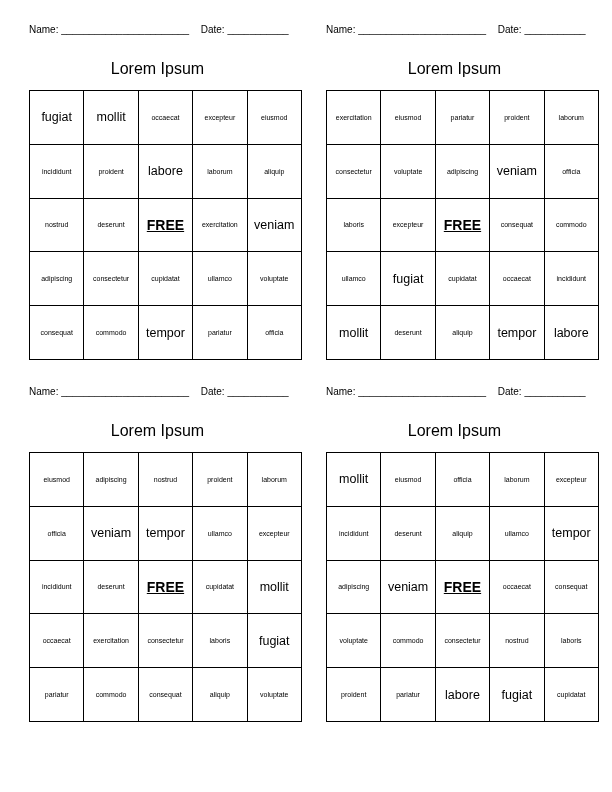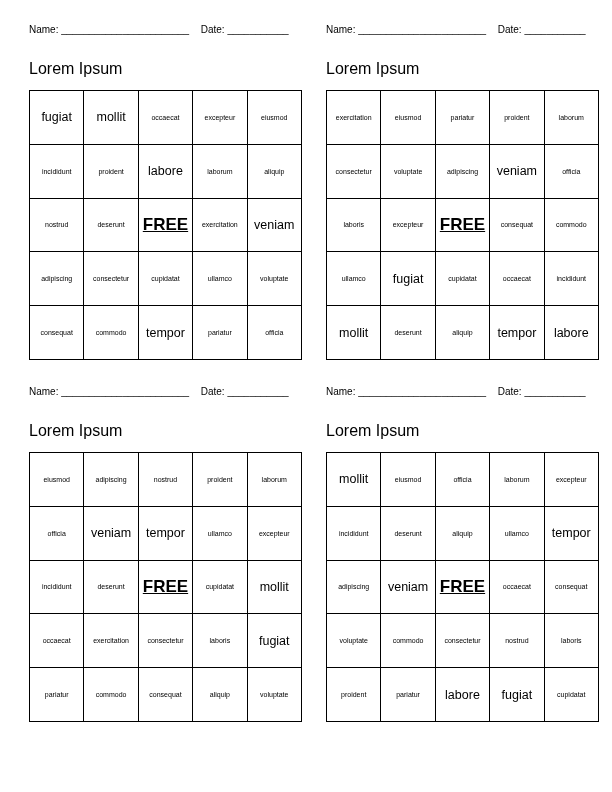--- a/index.html
+++ b/index.html
@@ -25,41 +25,42 @@
     line-height:12px;
     white-space:nowrap;
     letter-spacing:0;
   }
   .name-row .blank { letter-spacing:0; }
   .name-row .gap { display:inline-block; width:6px; }
   .card-title {
     margin:24px 0 12px 0;
     font-size:16px;
     font-weight:400;
+    text-align:center;
     line-height:18px;
   }
   table.bingo {
     border-collapse:collapse;
     table-layout:fixed;
     width:257px;
     padding-left:30px;
   }
   table.bingo td {
     border:1px solid #000;
     width:51.4px;
     height:52.8px;
     padding:0 1px;
     text-align:center;
     vertical-align:middle;
     overflow:hidden;
     word-wrap:break-word;
   }
   td.cell-small { font-size:7px; }
   td.cell-large { font-size:12.5px; }
-  td.cell-free  { font-size:17px; font-weight:700; text-decoration:underline;margin-left:23px; }
+  td.cell-free  { font-size:14px; font-weight:700; text-decoration:underline;margin-left:23px; }
 </style>
 </head>
 <body>
 
 <div class="page">
   <div class="cards-grid">
 
     <section class="card">
       <div class="name-row">
         <span>Name:</span>

